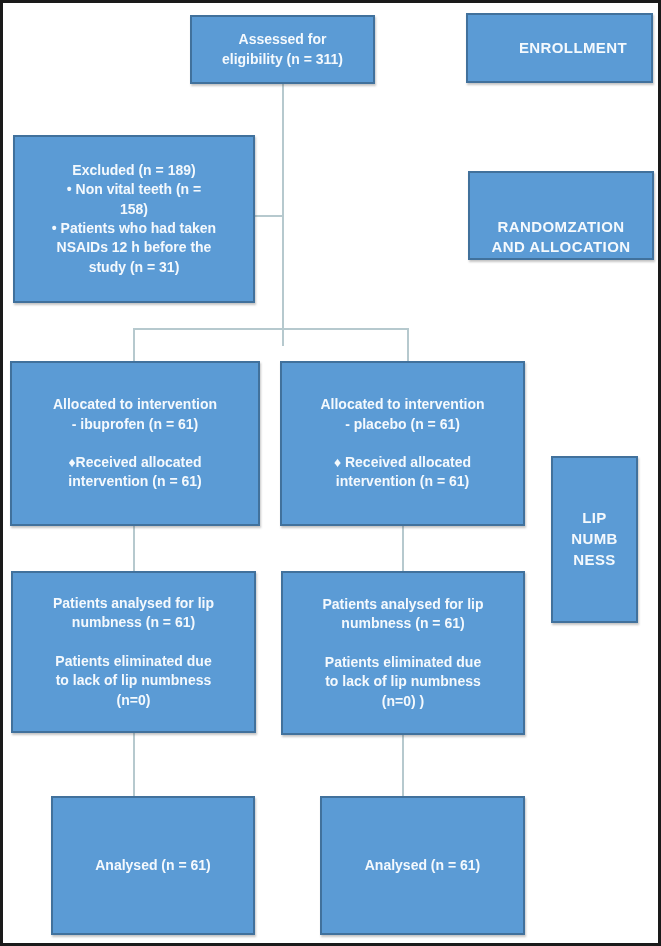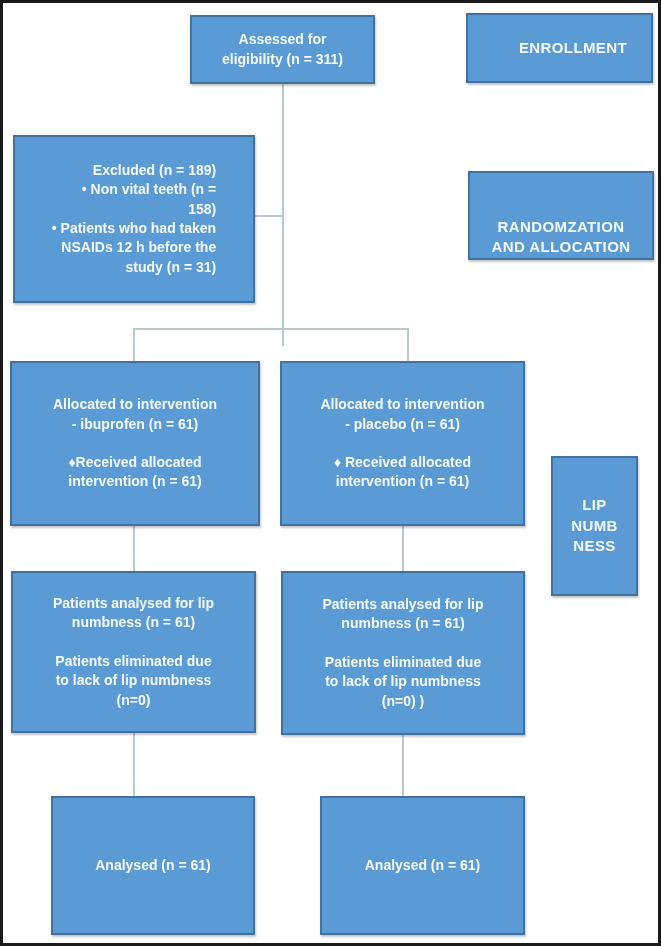--- a/index.html
+++ b/index.html
@@ -40,25 +40,25 @@
   .conn {
     position: absolute;
     background: #b6c9ce;
   }
   .conn.v { width: 2px; }
   .conn.h { height: 2px; }
 
   
   #b-assessed      { left: 187px; top: 12px;  width: 185px; height: 69px; }
   #b-enrollment    { left: 463px; top: 10px;  width: 187px; height: 70px; padding-left: 27px; }
-  #b-excluded      { left: 10px;  top: 132px; width: 242px; height: 168px; text-align: right; }
+  #b-excluded      { left: 10px;  top: 132px; width: 242px; height: 168px; }
   #b-randomization { left: 465px; top: 168px; width: 186px; height: 89px; align-items: flex-end; }
   #b-alloc-ibu     { left: 7px;   top: 358px; width: 250px; height: 165px; }
   #b-alloc-plac    { left: 277px; top: 358px; width: 245px; height: 165px; }
-  #b-lip           { left: 548px; top: 453px; width: 87px;  height: 140px; }
+  #b-lip           { left: 548px; top: 453px; width: 87px;  height: 167px; }
   #b-lipnumb-ibu   { left: 8px;   top: 568px; width: 245px; height: 162px; }
   #b-lipnumb-plac  { left: 278px; top: 568px; width: 244px; height: 164px; }
   #b-final-ibu     { left: 48px;  top: 793px; width: 204px; height: 139px; }
   #b-final-plac    { left: 317px; top: 793px; width: 205px; height: 139px; }
 
   
   #c-top-v        { left: 279px; top: 81px;  height: 246px; }
   #c-excluded-h   { left: 252px; top: 212px; width: 29px; }
   #c-branch-h     { left: 130px; top: 325px; width: 276px; }
   #c-center-stub  { left: 279px; top: 325px; height: 18px; }

